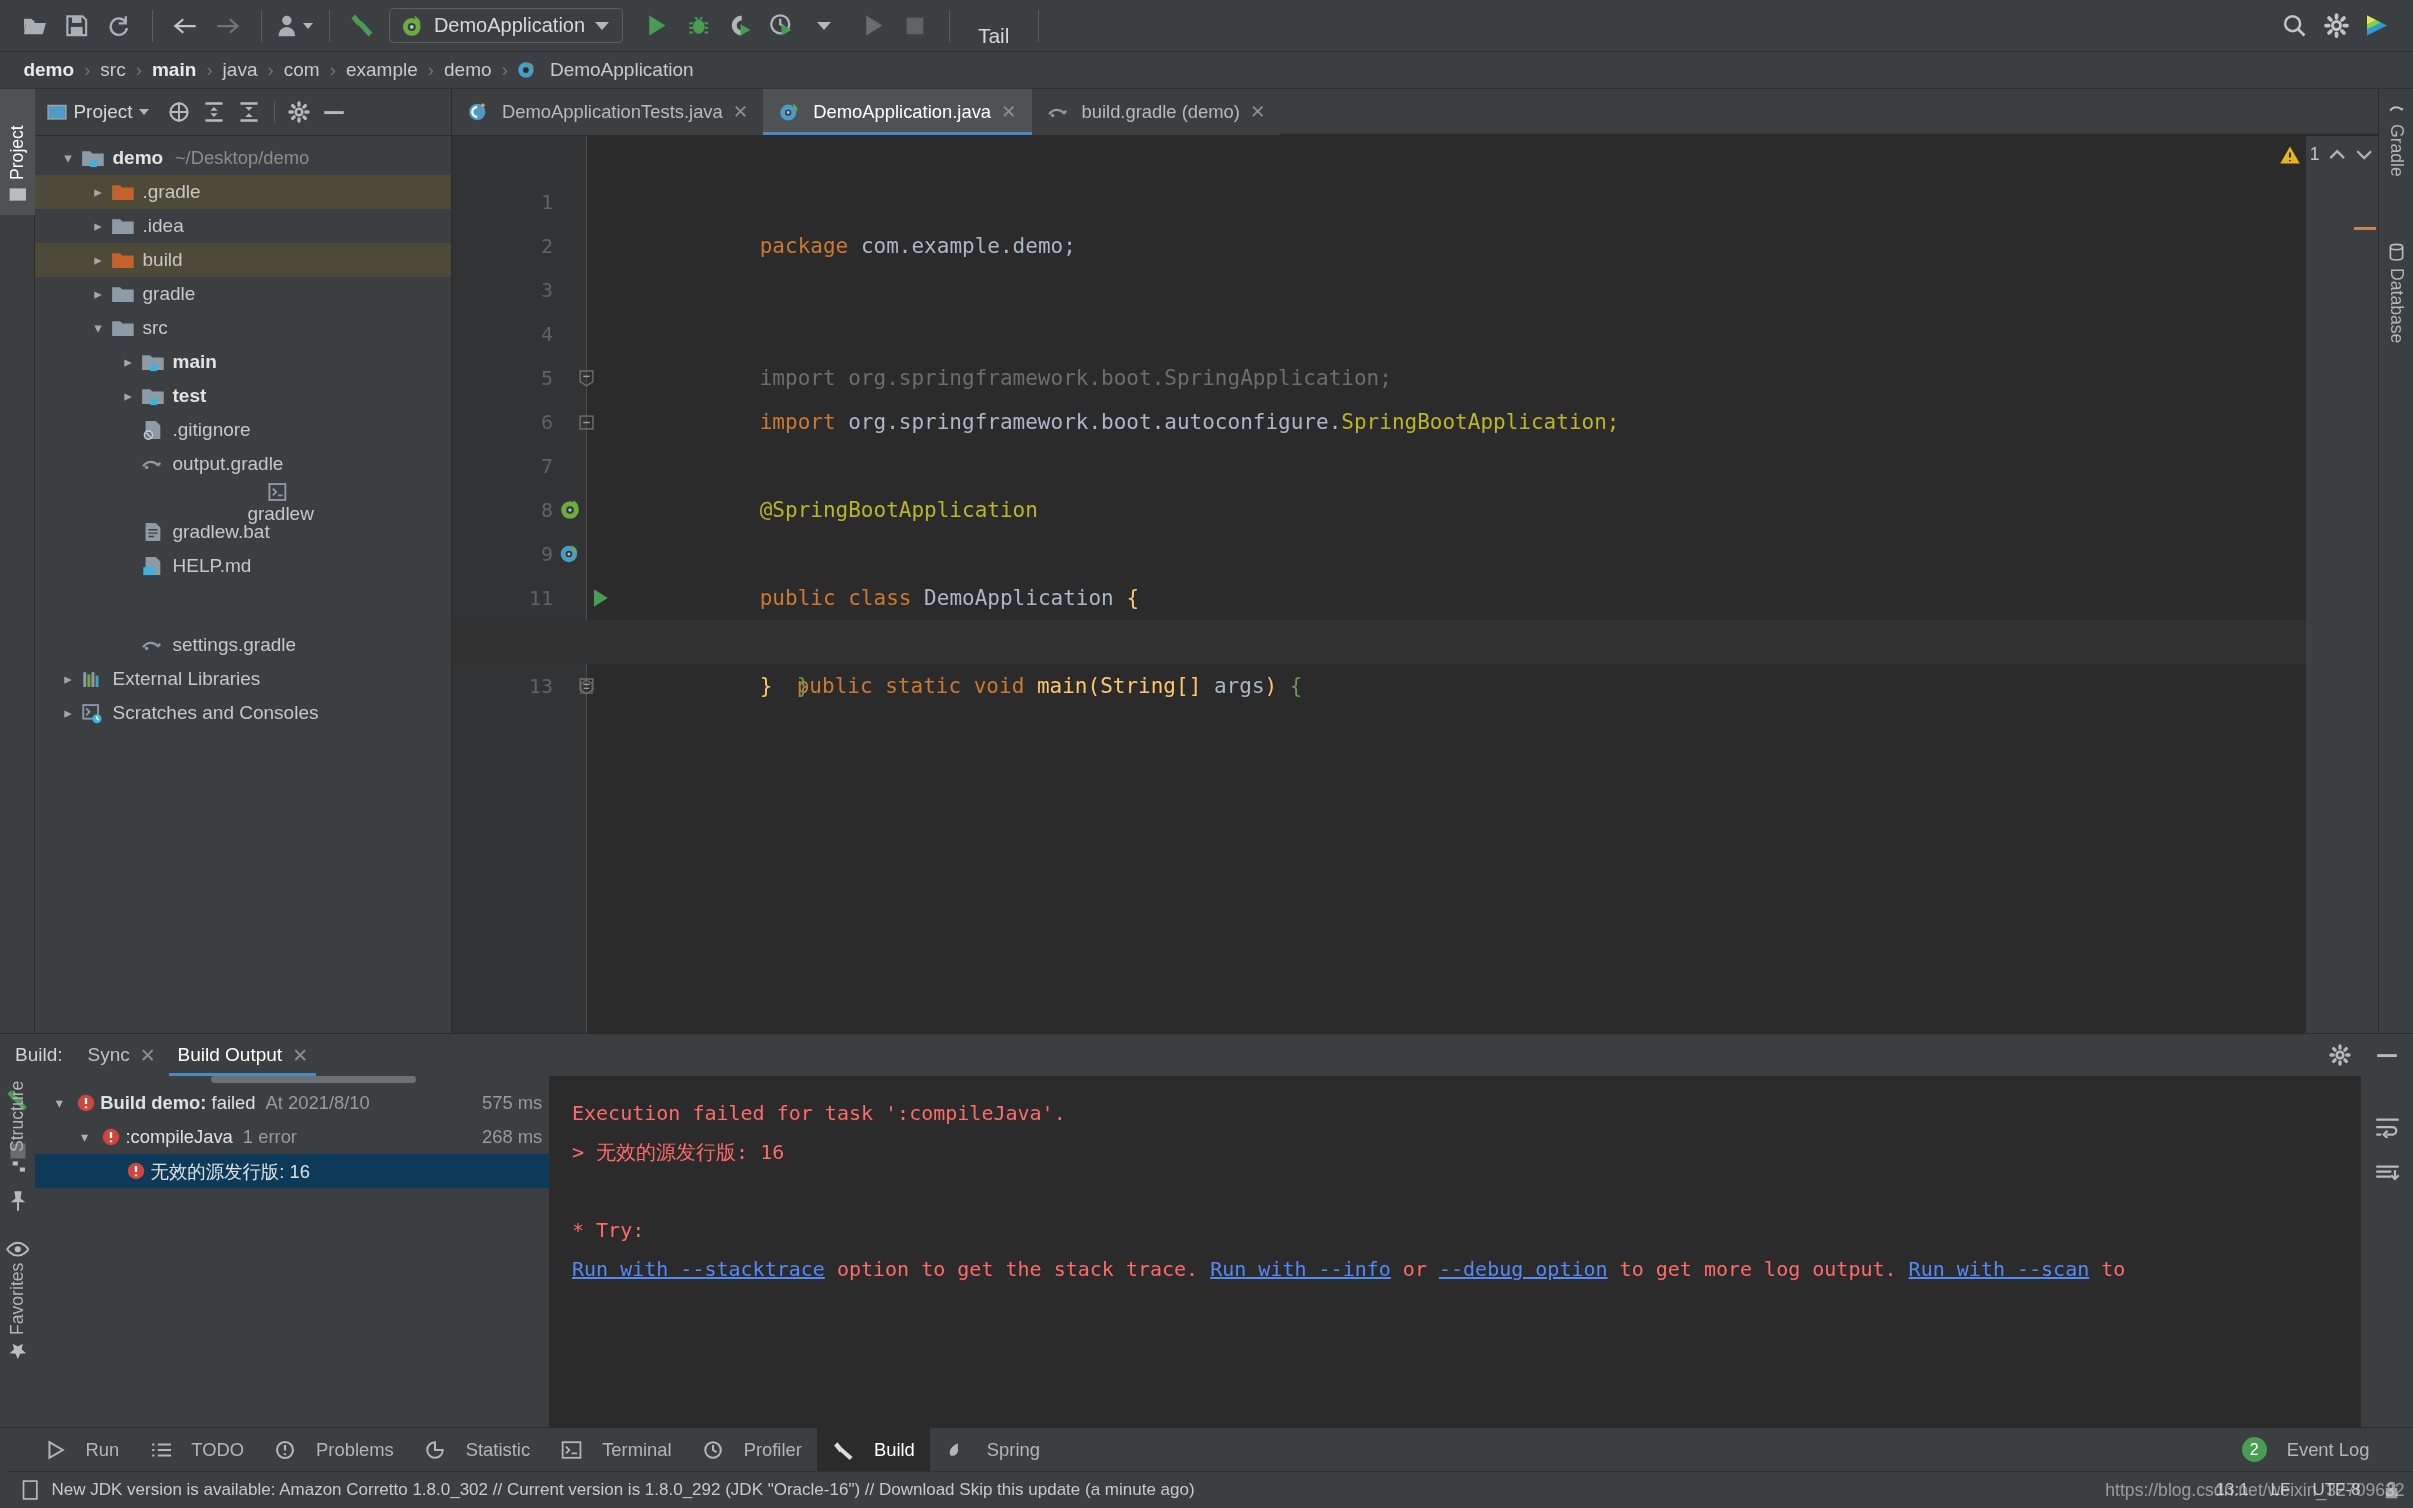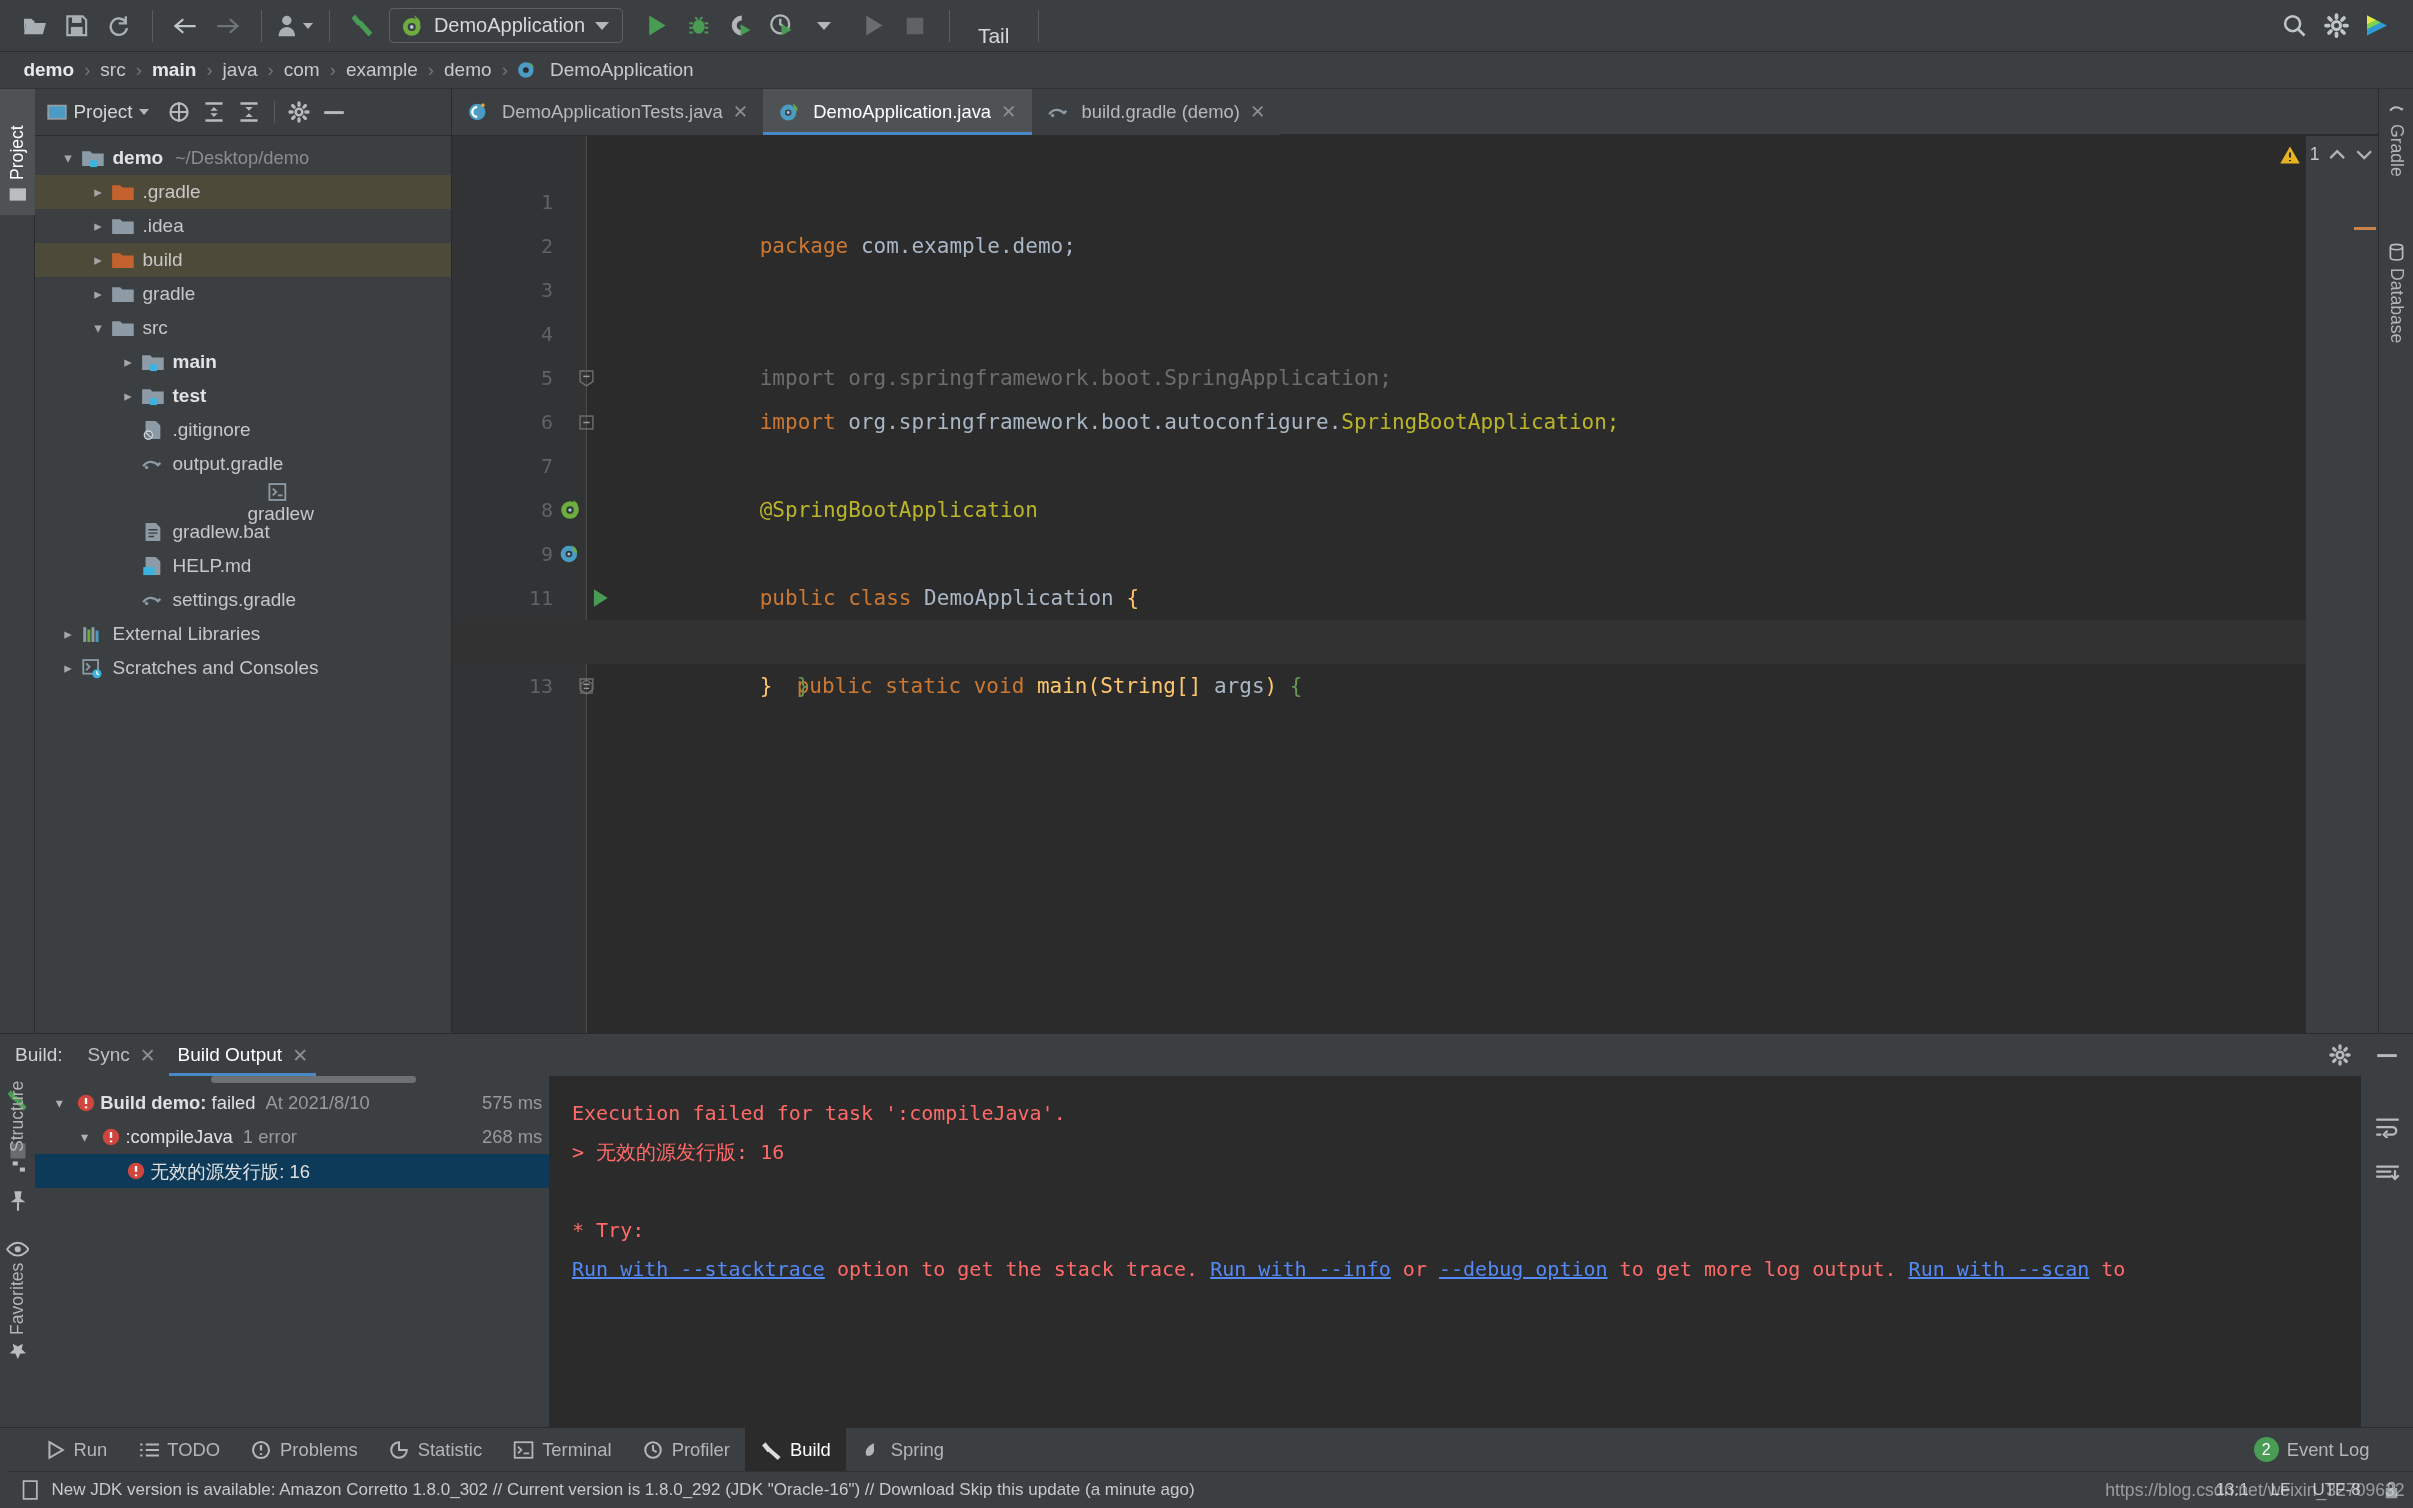--- a/index.html
+++ b/index.html
@@ -220,21 +220,21 @@
     display:flex; flex-direction:column; align-items:center; padding-top: 40px; gap: 25px;
   }
 
   
   .tw-bar {
     height: 44px; flex: 0 0 44px; background: #3c3f41;
     display: flex; align-items: center; padding: 0 28.5px; gap: 0px;
     border-top: 0.8px solid #2b2b2b;
   }
   .tw-item {
-    display:flex; align-items:center; gap: 8px;
+    display:flex; align-items:center; gap: 20px;
     padding: 0 15px; height: 44px; color:#b5b5b5; font-size: 18.4px;
   }
   .tw-item.active { background: #2b2b2b; color:#ffffff; }
   .tw-spacer{flex:1;}
   .evt-badge {
     background:#499c54; color:#fff; border-radius: 50%;
     width: 25px; height:25px; display:flex; align-items:center; justify-content:center;
     font-size:16px;
   }
 
@@ -594,21 +594,21 @@
           <div class="tnode" style="padding-left: 82px;">
             <span class="arrow"></span>
             <span class="ticon">
               <svg width="25" height="22" viewBox="0 0 22 18">
                 <path d="M4 1h9l4 4v12H4z" fill="#8d9ba6"></path>
                 <rect x="2" y="10" width="10" height="7" fill="#3bb3e0"></rect>
               </svg>
             </span>
             <span class="tlabel">HELP.md</span>
           </div>
-          <div class="tnode" style="padding-left: 82px;">
+          <div class="tnode" style="padding-left: 82px; margin-top: 45px;">
             <span class="arrow"></span>
             <span class="ticon">
               <svg width="25" height="22" viewBox="0 0 22 18">
                 <path d="M2 11c3-5 9-5 13-1l2-2" stroke="#8d9ba6" stroke-width="2.1" fill="none"></path>
                 <circle cx="5" cy="12" r="1.5" fill="#8d9ba6"></circle>
               </svg>
             </span>
             <span class="tlabel">settings.gradle</span>
           </div>
           <div class="tnode" style="padding-left: 22px;">

